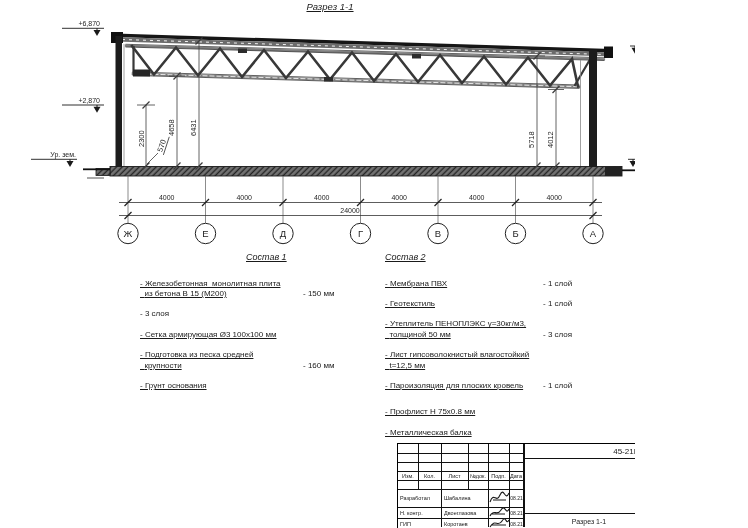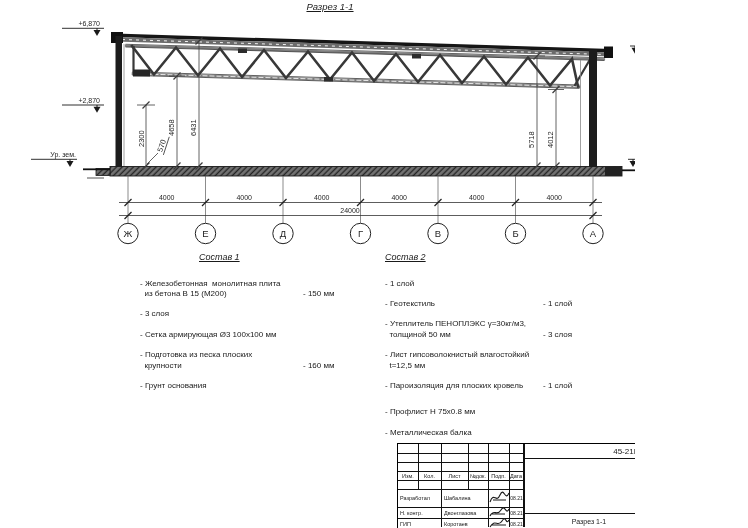--- a/index.html
+++ b/index.html
@@ -7,23 +7,23 @@
         font-family:"Liberation Sans",sans-serif;color:#1a1a1a;}
   .abs{position:absolute;}
   .view-title{position:absolute;left:292px;top:1px;width:76px;text-align:center;
       font-size:9.5px;font-style:italic;text-decoration:underline;}
   svg text{font-family:"Liberation Sans",sans-serif;fill:#1f1f1f;}
 
   
   .sostav{position:absolute;font-size:8px;line-height:1.3;}
   .sostav-title{font-style:italic;font-size:9px;text-decoration:underline;margin-bottom:15px;}
   .s-item{display:flex;align-items:flex-end;margin-bottom:10px;}
-  .s-item .txt{white-space:pre-wrap;}
+  .s-item .txt{white-space:pre-wrap;text-decoration:underline;}
   #sostav1{left:140px;top:252px;width:212px;}
-  #sostav1 .sostav-title{margin-left:59px;}
+  #sostav1 .sostav-title{margin-left:106px;}
   #sostav1 .txt{width:163px;}
   #sostav2{left:385px;top:252px;width:200px;}
   #sostav2 .txt{width:158px;}
   .val{white-space:nowrap;text-align:right;}
 
   
   .tb{position:absolute;left:397px;top:443px;width:348px;height:86px;
       border:1.5px solid #000;border-bottom:0;box-sizing:border-box;background:#fff;}
   .hl{position:absolute;height:1px;background:#111;}
   .vl{position:absolute;width:1px;background:#111;}
@@ -218,33 +218,34 @@
         <div class="val">- 150 мм</div>
       </div>
     <div class="s-item">
         <div class="val">- 3 слоя</div>
       </div>
     <div class="s-item">
         <div class="txt">- Сетка армирующая Ø3 100х100 мм</div>
         <div class="val"></div>
       </div>
     <div class="s-item">
-        <div class="txt">- Подготовка из песка плоских
+        <div class="txt">- Подготовка из песка средней
   крупности</div>
         <div class="val">- 160 мм</div>
       </div>
     <div class="s-item">
         <div class="txt">- Грунт основания</div>
         <div class="val"></div>
       </div>
   </div>
 
   <div class="sostav" id="sostav2">
     <div class="sostav-title">Состав 2</div>
     <div class="s-item">
+        <div class="txt">- Мембрана ПВХ</div>
         <div class="val">- 1 слой</div>
       </div>
     <div class="s-item">
         <div class="txt">- Геотекстиль</div>
         <div class="val">- 1 слой</div>
       </div>
     <div class="s-item">
         <div class="txt">- Утеплитель ПЕНОПЛЭКС γ=30кг/м3,
   толщиной 50 мм</div>
         <div class="val">- 3 слоя</div>

